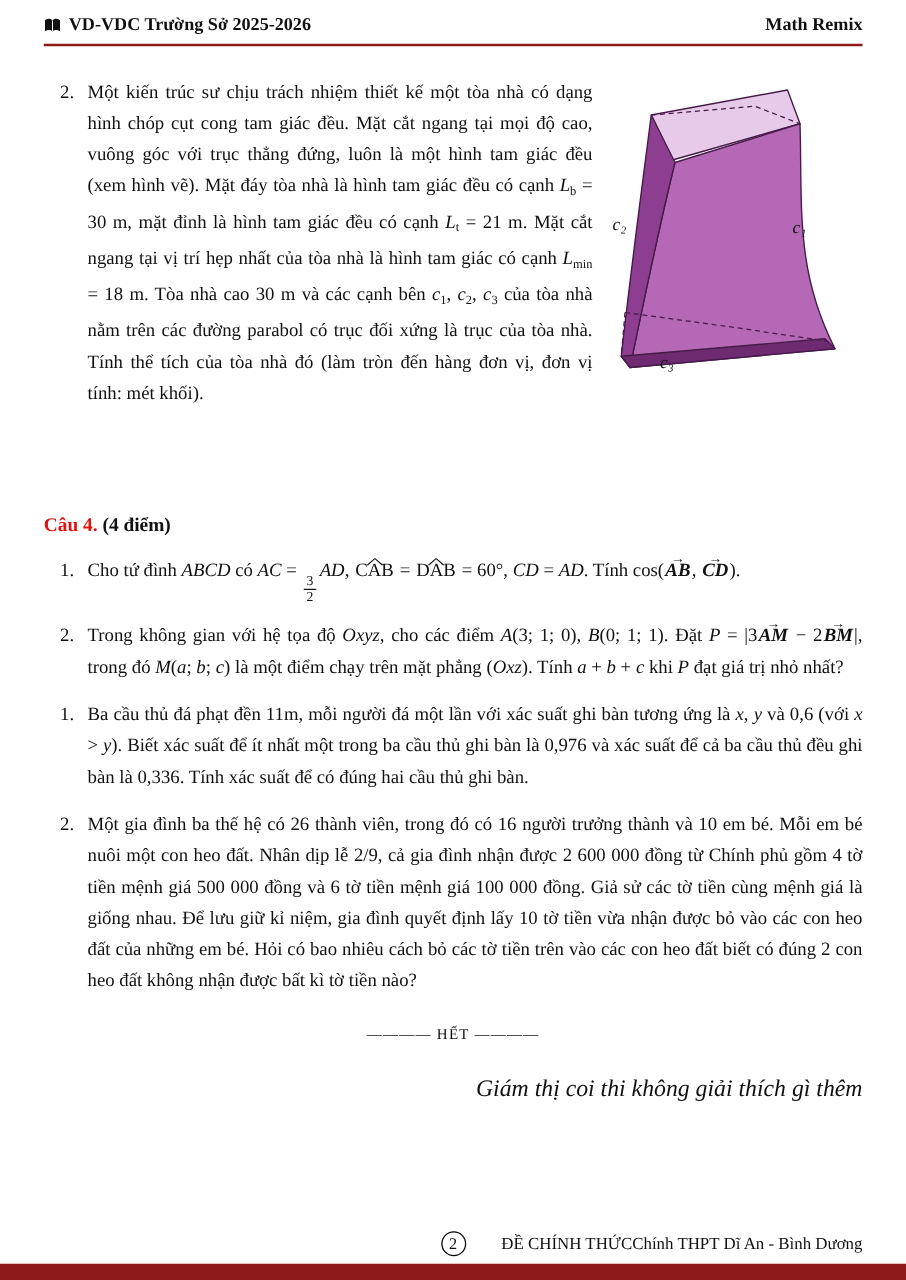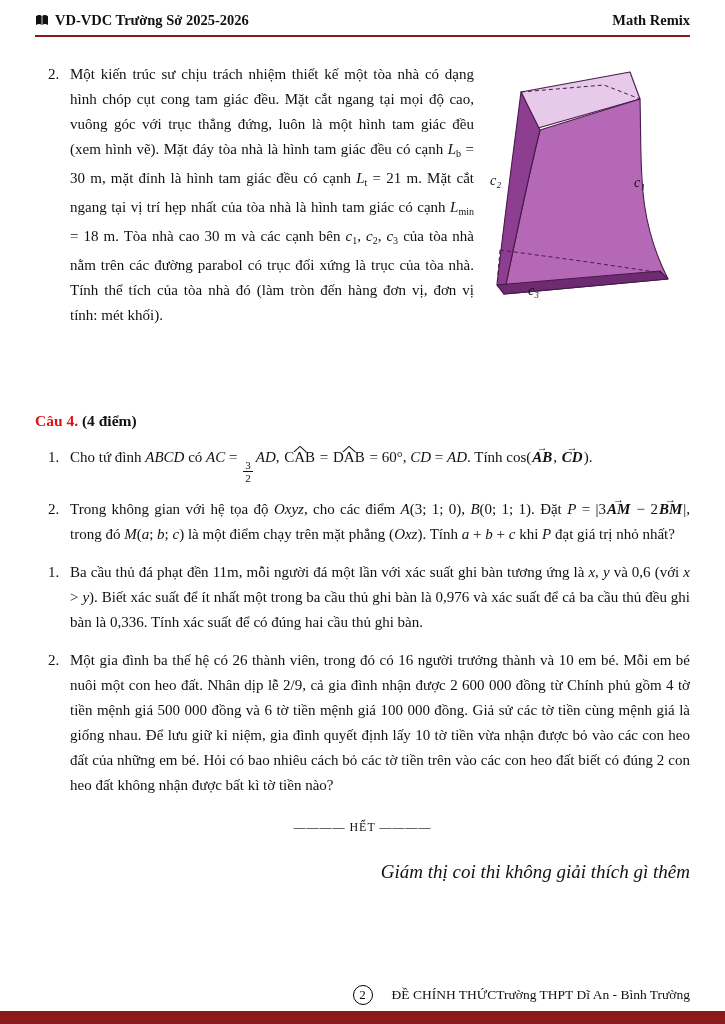--- a/index.html
+++ b/index.html
@@ -158,18 +158,18 @@
     </div>
 
     <div class="het">———— HẾT ————</div>
     <div class="note">Giám thị coi thi không giải thích gì thêm</div>
 
   </main>
 
   <footer>
     <span>ĐỀ CHÍNH THỨC</span>
     <span class="pagenum">2</span>
-    <span>Trường THPT Dĩ An - Bình Trường</span>
+    <span>Chính THPT Dĩ An - Bình Dương</span>
   </footer>
 
   <div class="bottombar"></div>
 
 </div>
 
 </body></html>

